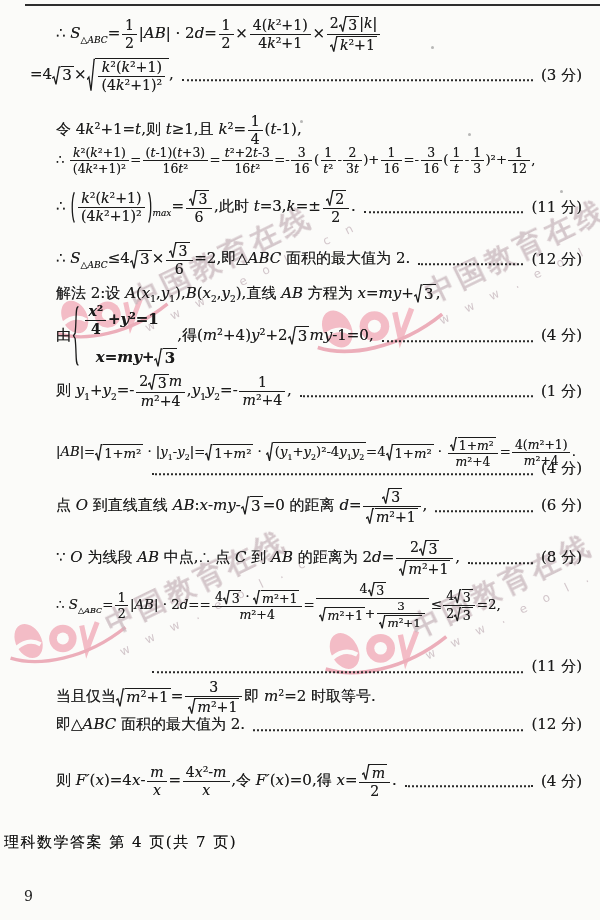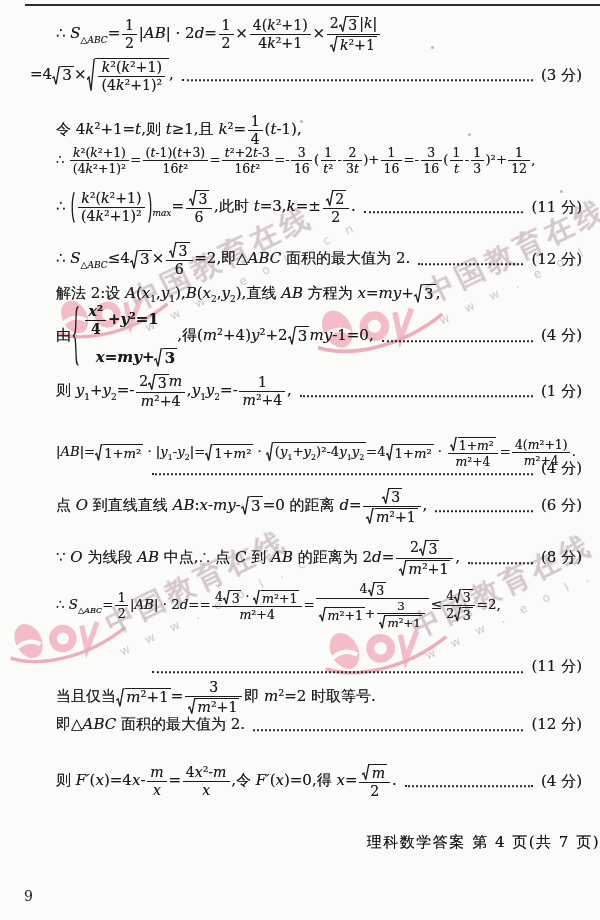--- a/index.html
+++ b/index.html
@@ -71,21 +71,21 @@
   #L12{top:488px}
   #L13{top:540px}
   #L14{top:582px;font-size:13.4px}
   #L15{top:658px}
   #L16{top:680px}
   #L17{top:716px}
   #L18{top:740px;left:8px}
   #L19{top:764px}
   #L11 .leader,#L15 .leader{margin-left:96px;}
 
-  .footer{position:absolute;top:833px;left:17px;right:0;text-align:right;font-size:15px;
+  .footer{position:absolute;top:833px;left:4px;right:0;text-align:left;font-size:15px;
           letter-spacing:1.5px;color:#111;z-index:1;text-shadow:0 0 0.4px rgba(0,0,0,0.55);}
   .corner{position:absolute;top:888px;left:24px;font-size:14px;color:#222;z-index:1;}
 
   .speck{position:absolute;width:3px;height:3px;border-radius:50%;background:#8a8a8a;opacity:0.6;z-index:1;}
 </style>
 </head>
 <body>
 
 <div class="page">
   <div class="toprule"></div>

